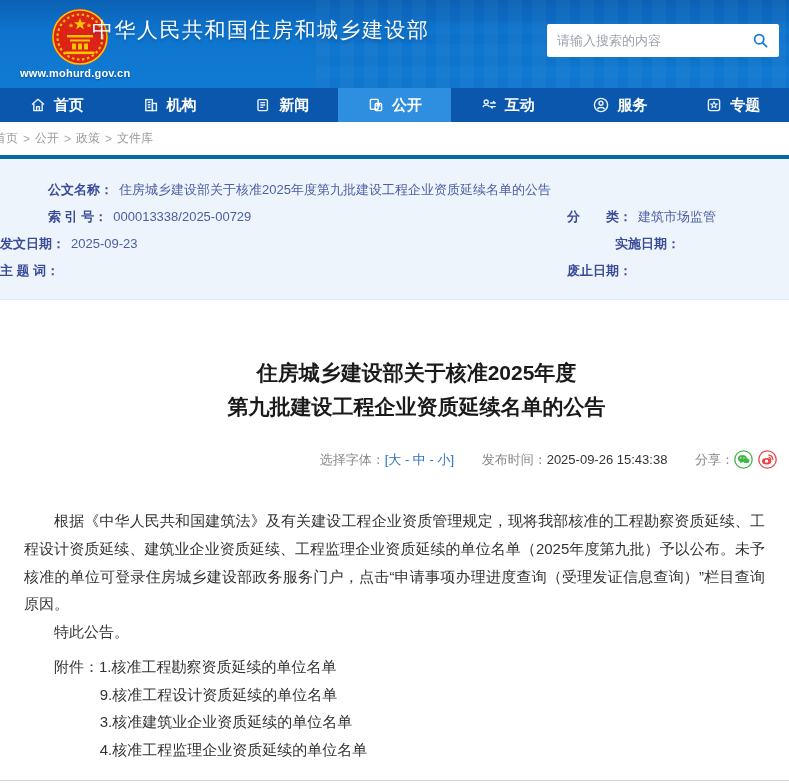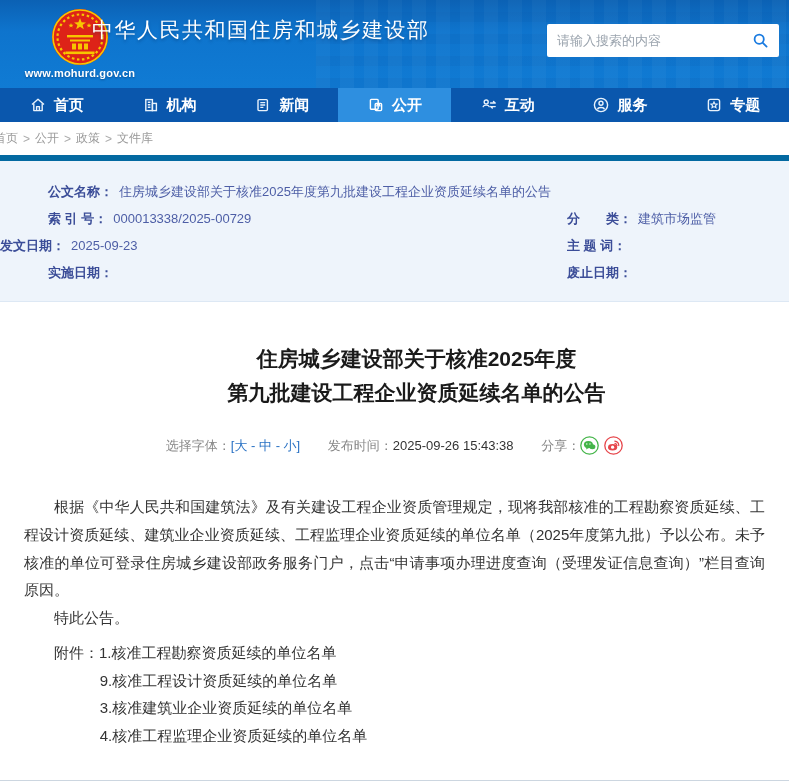--- a/index.html
+++ b/index.html
@@ -14,21 +14,21 @@
     background: linear-gradient(180deg,#0b61b4 0%, #0e74cd 35%, #107bd4 100%);
     overflow:hidden;
   }
   .header-art {
     position:absolute; right:0; top:0; width:60%; height:100%;
     background:
       repeating-linear-gradient(90deg, rgba(255,255,255,.06) 0 14px, rgba(255,255,255,0) 14px 24px),
       repeating-linear-gradient(0deg, rgba(13,90,170,.25) 0 10px, rgba(255,255,255,0) 10px 22px);
     opacity:.55;
   }
-  .logo-wrap { position:absolute; left:20px; top:8px; width:120px; text-align:center; }
+  .logo-wrap { position:absolute; left:20px; top:8px; width:120px; text-align:left; }
   .emblem { display:block; margin:0 auto; }
   .site-url { color:#ffffff; font-weight:bold; font-size:11px; margin-top:1px; letter-spacing:.2px; text-shadow:0 1px 2px rgba(0,40,90,.5); }
   .header-titles { position:absolute; left:92px; top:16px; white-space:nowrap; }
   .title-cn { color:#ffffff; font-size:21px; font-weight:normal; letter-spacing:1.5px; text-shadow:0 2px 3px rgba(0,40,90,.35); }
   .title-en { color:#d9ecfd; font-size:11.5px; margin-top:7px; letter-spacing:.2px; }
   .search-box {
     position:absolute; right:10px; top:24px; width:232px; height:33px;
     background:#ffffff; display:flex; align-items:center; padding:0 10px; border-radius:2px;
   }
   .search-input { flex:1; border:none; outline:none; font-size:13px; color:#333; font-family:inherit; background:transparent; }
@@ -36,30 +36,30 @@
   
   .nav { display:flex; height:34px; background:#0a57ad; }
   .nav-item { flex:1; display:flex; align-items:center; justify-content:center; gap:7px; color:#ffffff; font-size:15px; font-weight:600; cursor:pointer; }
   .nav-item.active { background:#2e8fe0; }
   .nav-item svg { display:block; }
   
   .breadcrumb { height:33px; display:flex; align-items:center; margin-left:-6px; font-size:12px; color:#999; }
   .crumb-sep { margin:0 5px; color:#aaa; }
   .crumb { color:#999; }
   
-  .doc-info { background:#eef4fb; border-top:6px solid #0369a1; border-bottom:1px solid #dde8f4; padding:17px 0 15px 0; }
+  .doc-info { background:#eef4fb; border-top:4px solid #0369a1; border-bottom:1px solid #dde8f4; padding:17px 0 15px 0; }
   .info-grid { display:grid; grid-template-columns: 567px 1fr; }
   .cell { padding:4.5px 0; font-size:13px; padding-left:48px; white-space:nowrap; overflow:hidden; }
   .cell.right { padding-left:0; }
   .cell.full { grid-column:1 / -1; }
   .lbl { font-weight:bold; color:#3b4d98; }
   .val { color:#4d5ea6; margin-left:6px; }
   
-  .article-title { margin-top:40px; text-align:center; font-size:21px; font-weight:bold; color:#1a1a1a; line-height:1.62;padding-left:44px; }
-  .article-meta { margin-top:26px; text-align:center; font-size:13px; color:#888; }
+  .article-title { margin-top:56px; text-align:center; font-size:21px; font-weight:bold; color:#1a1a1a; line-height:1.62;padding-left:44px; }
+  .article-meta { margin-top:26px; text-align:right; font-size:13px; color:#888; }
   .article-meta .grp { margin:0 12px; }
   .blue { color:#2a72c4; cursor:pointer; }
   .stamp { color:#333; }
   .share-icons { display:inline-flex; gap:5px; vertical-align:-5px; }
   .share-btn { display:inline-block; cursor:pointer; line-height:0; }
   .article-body { margin:38px 24px 0 24px; font-size:15px; color:#333; line-height:1.85; text-align:justify; }
   .para { text-indent:2em; }
   .closing { text-indent:2em; }
   .att-first { margin-top:7px; text-indent:2em; }
   .att-item { margin-left:calc(2em + 3.05em); }
@@ -179,25 +179,25 @@
     </div>
     <div class="cell">
       <span class="lbl">索 引 号：</span><span class="val">000013338/2025-00729</span>
     </div>
     <div class="cell right">
       <span class="lbl">分　　类：</span><span class="val">建筑市场监管</span>
     </div>
     <div class="cell right">
       <span class="lbl">发文日期：</span><span class="val">2025-09-23</span>
     </div>
-    <div class="cell right">
-      <span class="lbl">主 题 词：</span><span class="val"></span>
-    </div>
     <div class="cell">
       <span class="lbl">实施日期：</span><span class="val"></span>
+    </div>
+    <div class="cell right">
+      <span class="lbl">主 题 词：</span><span class="val"></span>
     </div>
     <div class="cell right">
       <span class="lbl">废止日期：</span><span class="val"></span>
     </div>
   </div>
 </div>
 
 <div class="article-title">
   <div>住房城乡建设部关于核准2025年度</div>
   <div>第九批建设工程企业资质延续名单的公告</div>

